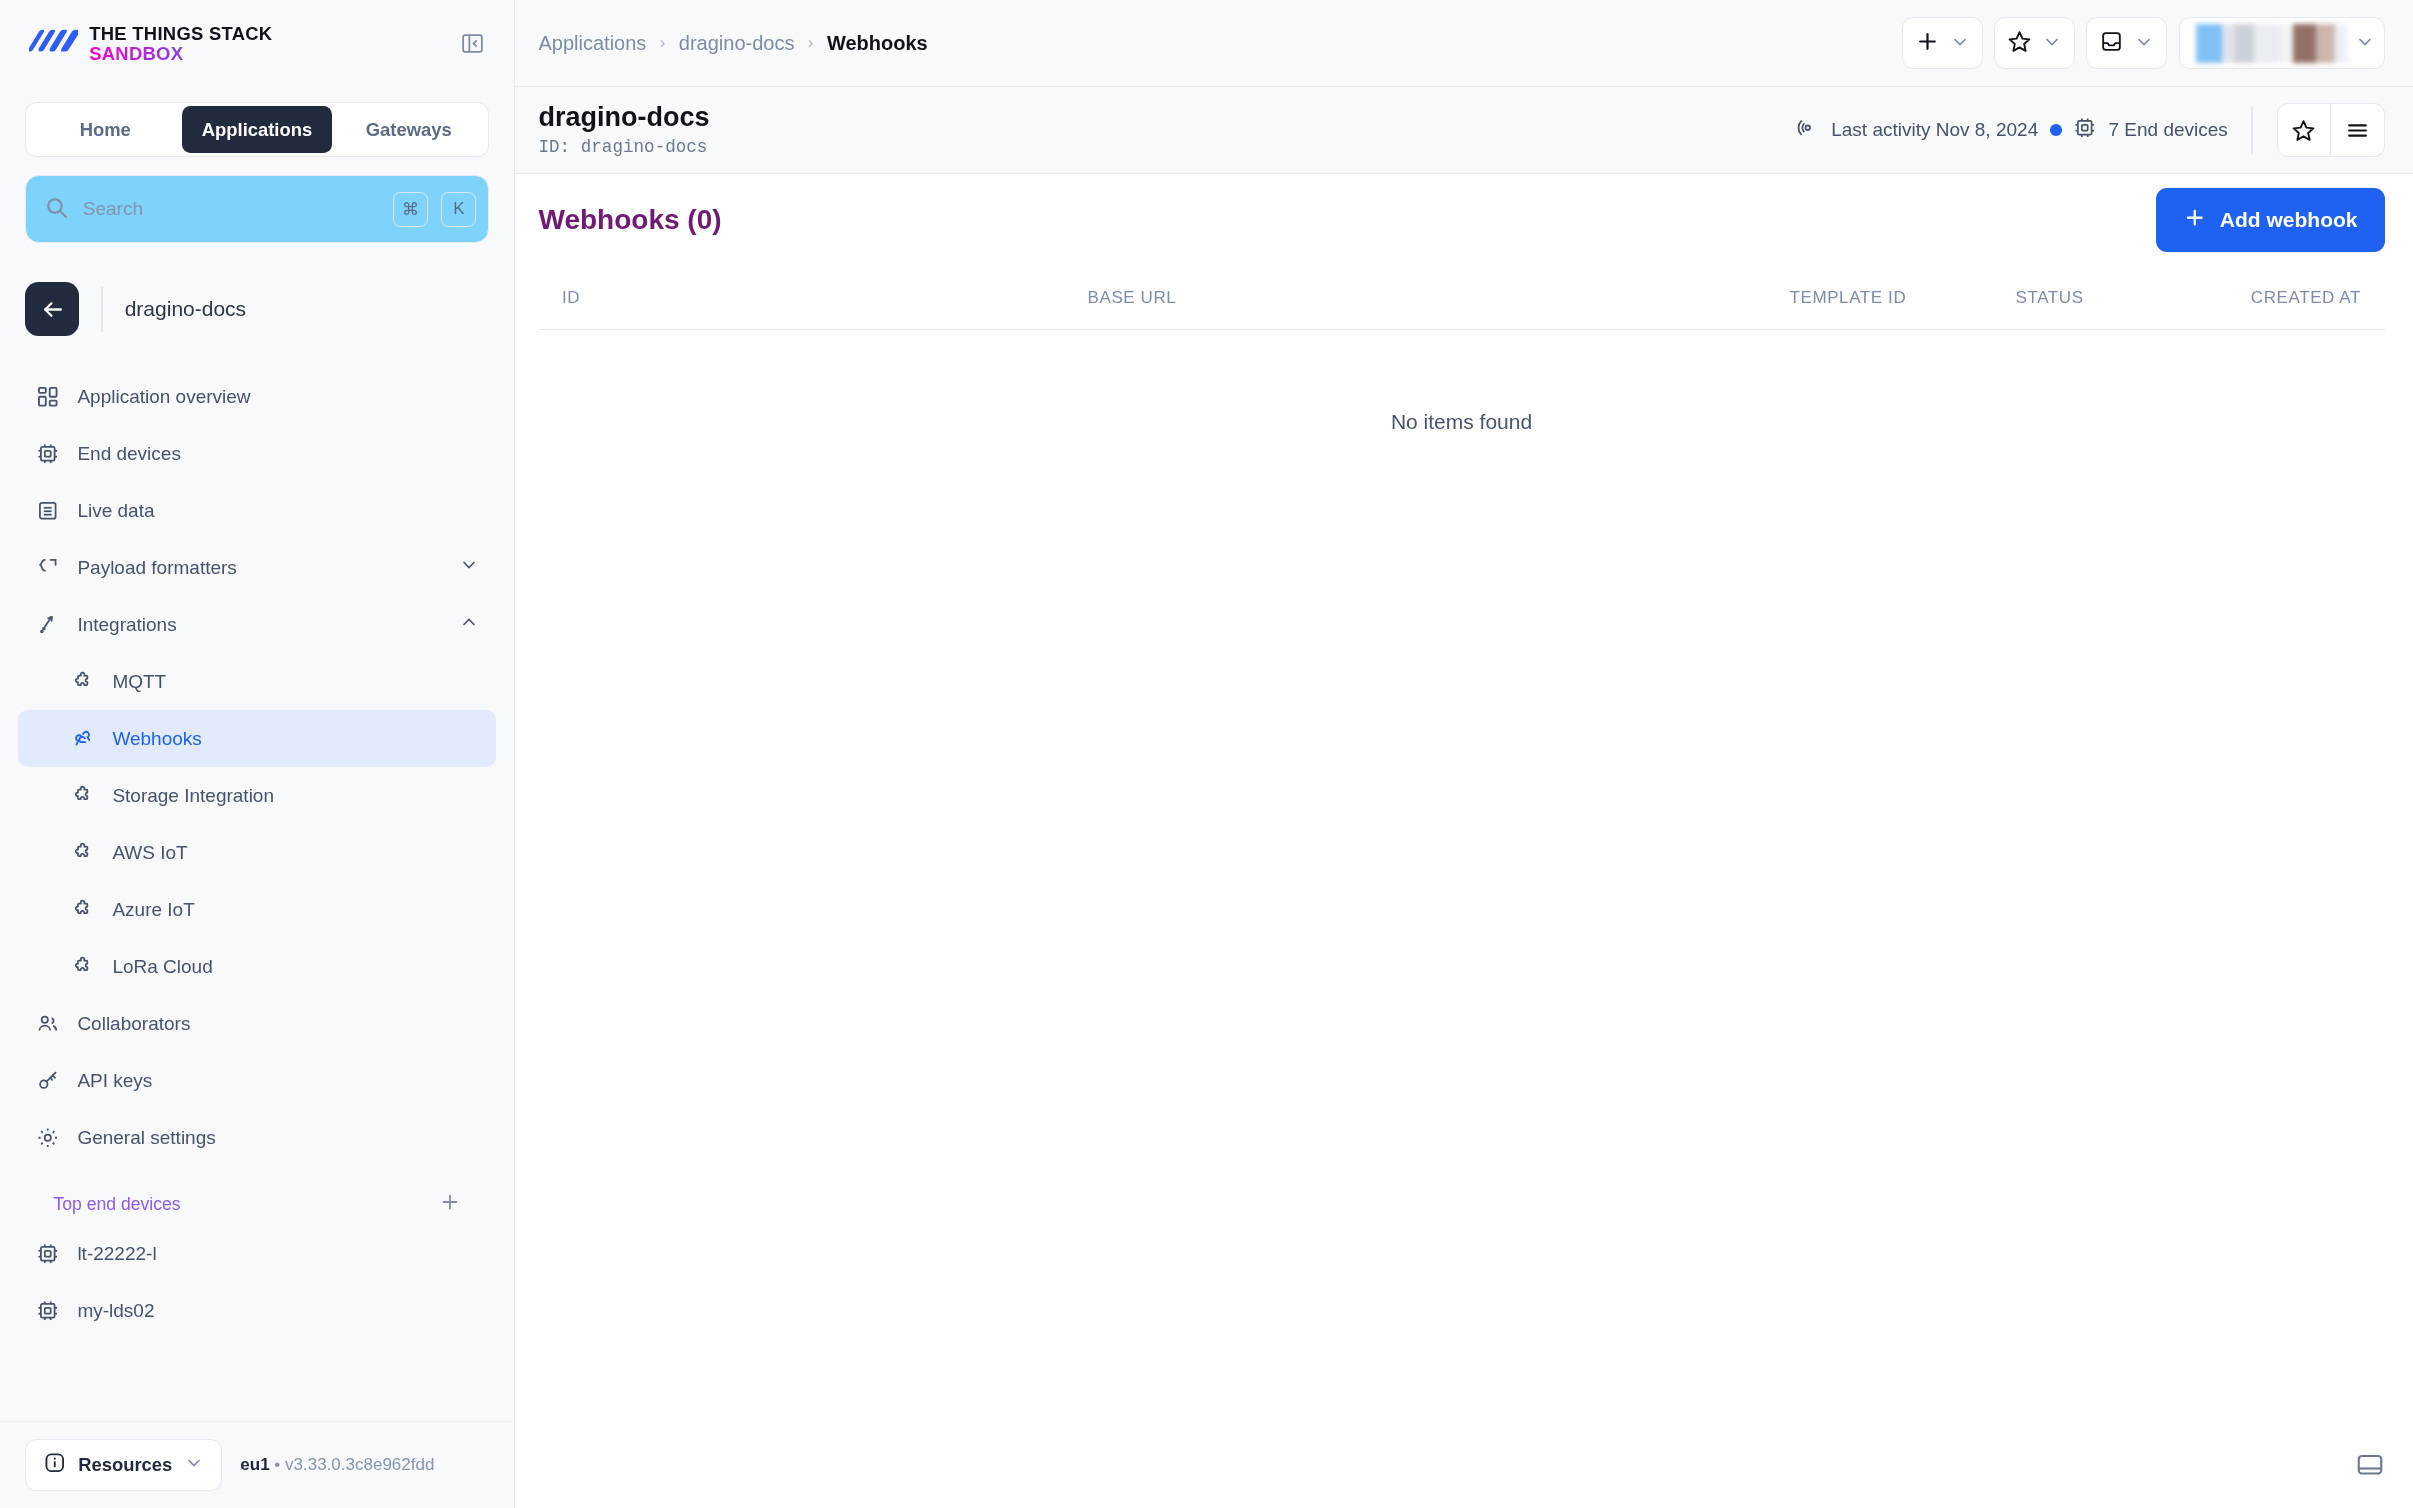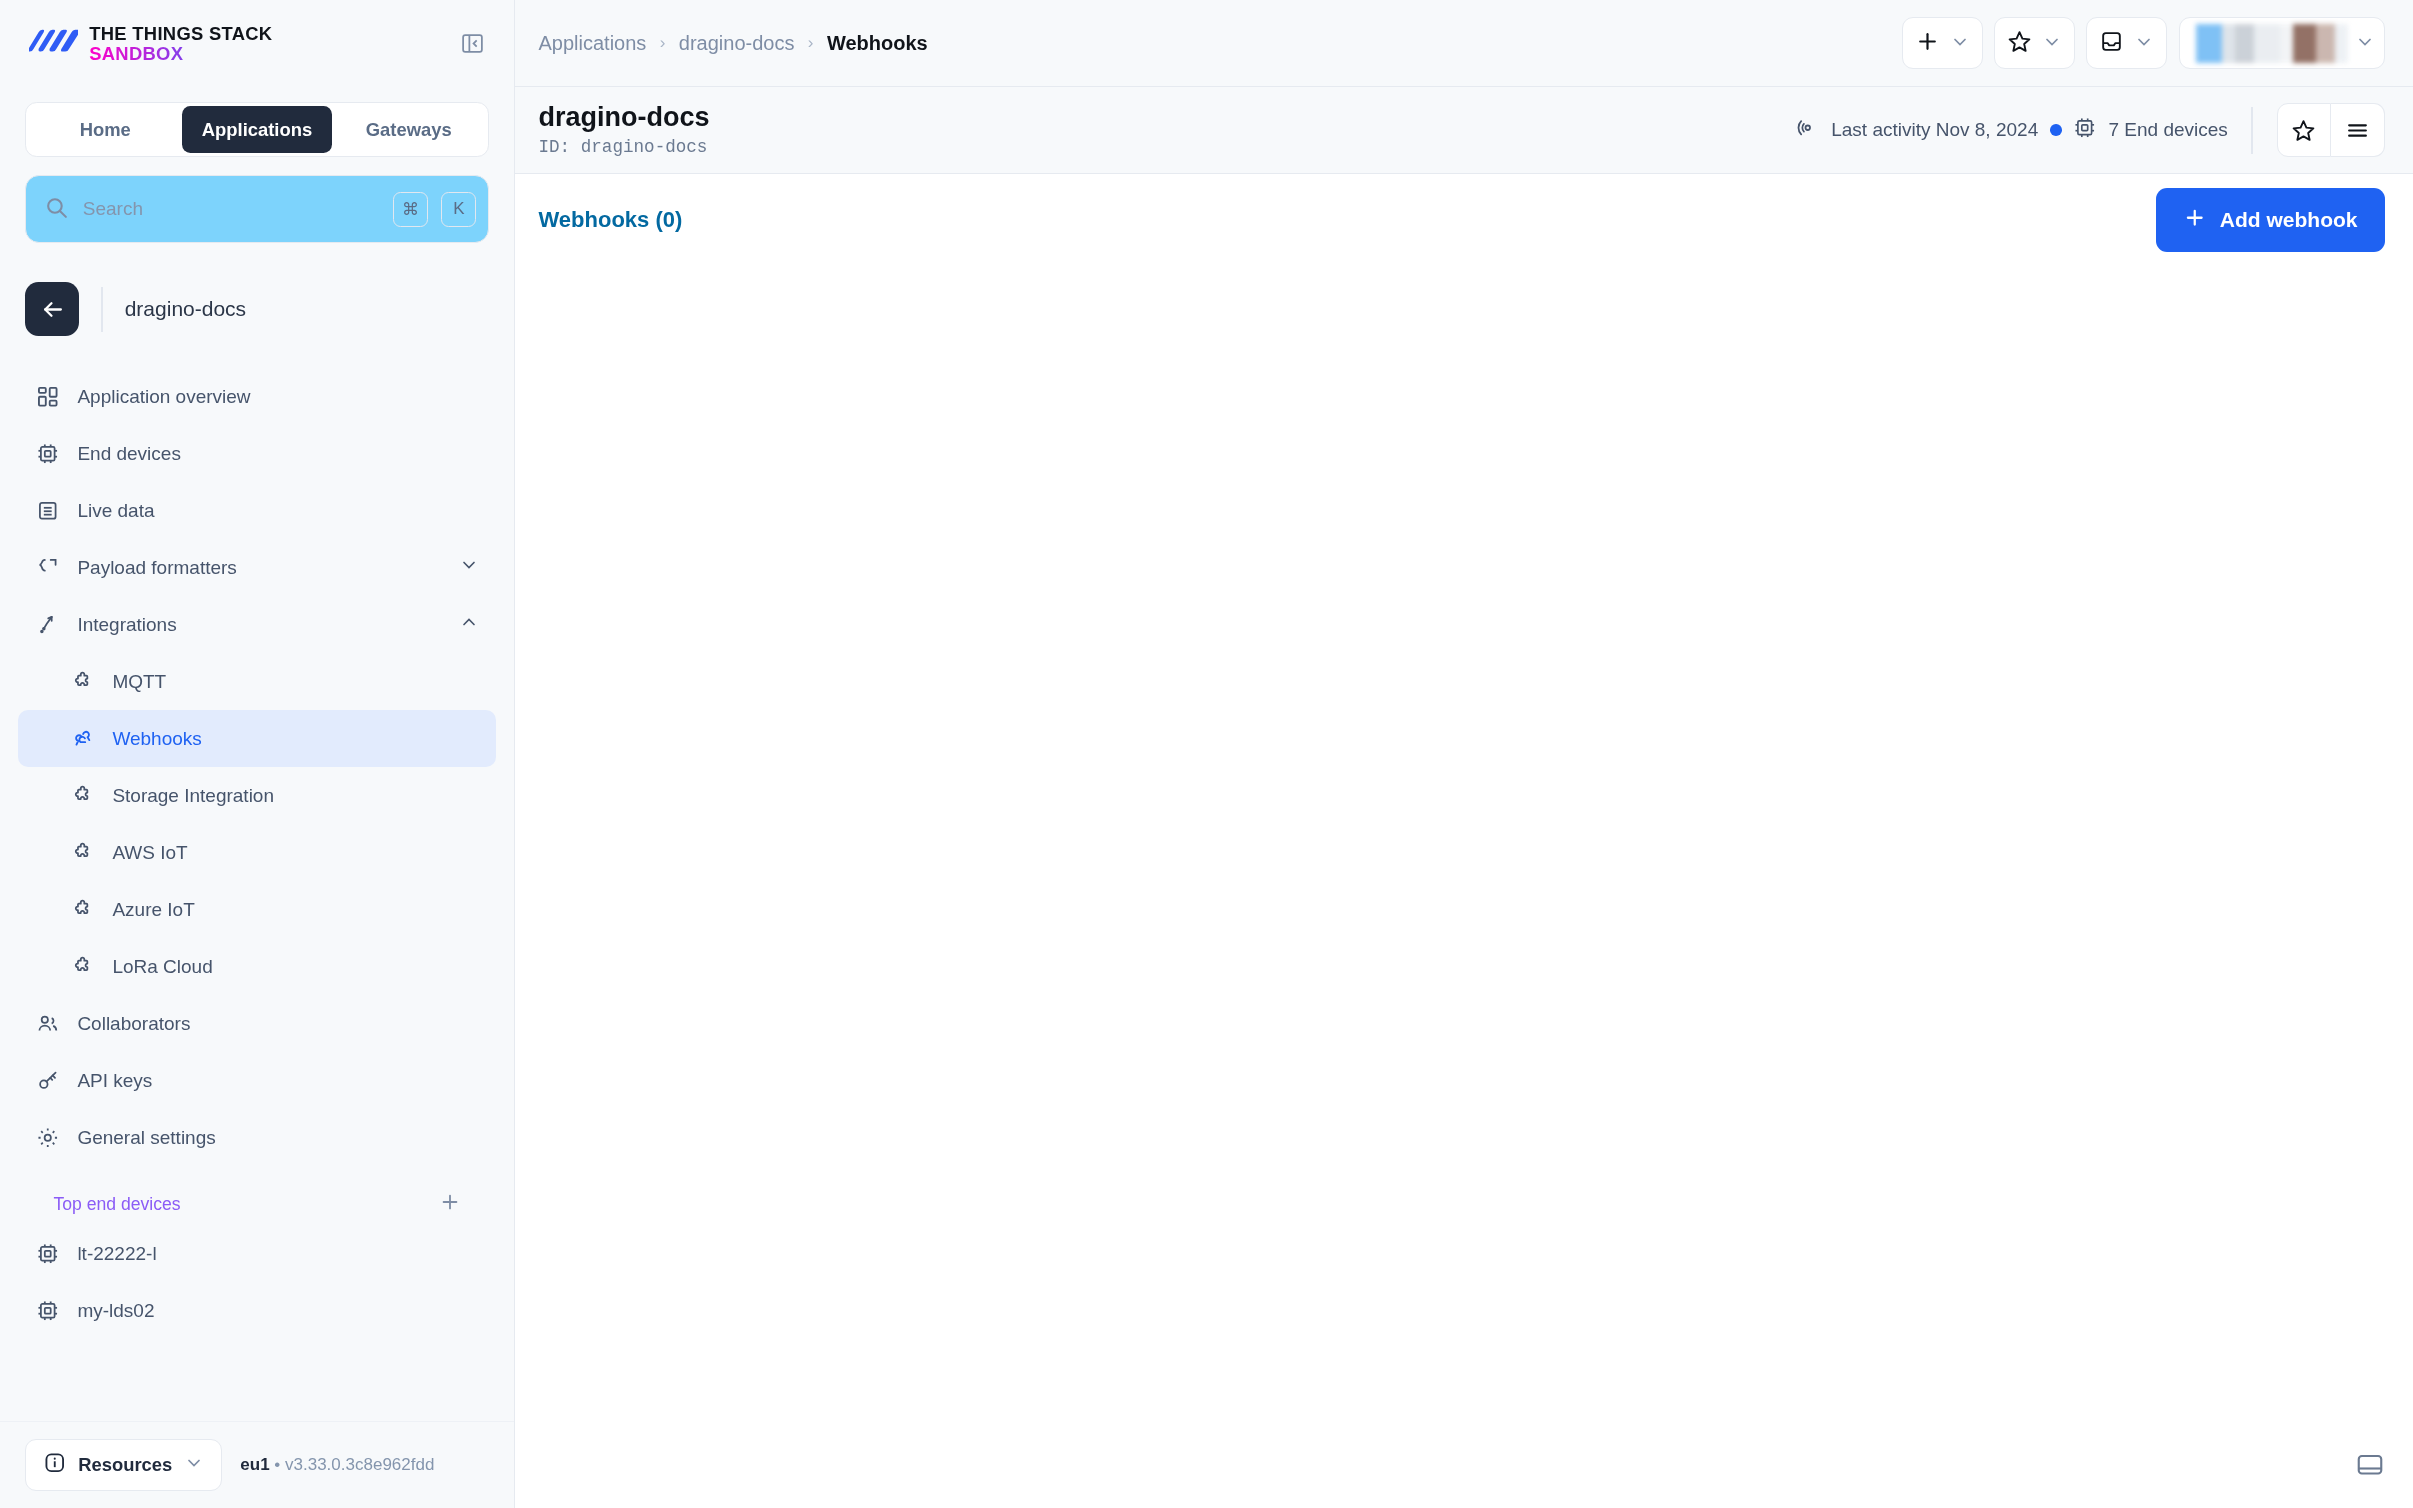--- a/index.html
+++ b/index.html
@@ -172,21 +172,21 @@
     width: 54px; height: 54px; background: #ffffff; border: 1.7px solid #E6EAF0;
     display: flex; align-items: center; justify-content: center; cursor: pointer;
   }
   .sq-btn.first { border-radius: 11px 0 0 11px; }
   .sq-btn.last { border-radius: 0 11px 11px 0; border-left: none; }
 
   .content { flex: 1; padding: 0 28.5px 0 23.5px; }
   .content-head {
     height: 92px; display: flex; align-items: center;
   }
-  .section-title { font-size: 22px; font-weight: bold; color: #0369a1; }
+  .section-title { font-size: 28px; font-weight: bold; color: #701a75; }
   .add-btn {
     margin-left: auto; height: 64px; background: #1F62F2;
     border-radius: 11px; color: #fff; font-size: 21px; font-weight: bold;
     display: flex; align-items: center; gap: 13.4px; padding: 0 27px; cursor: pointer;
     border: none; font-family: "Liberation Sans", sans-serif;
   }
 
   .table { width: 100%; }
   .thead {
     display: flex; align-items: center; height: 64px;
@@ -635,20 +635,30 @@
           <span>
             <svg width="23.5" height="23.5" viewBox="0 0 24 24" fill="none" stroke="#ffffff" stroke-width="2.3" stroke-linecap="round">
                 <line x1="12" y1="5" x2="12" y2="19"></line>
                 <line x1="5" y1="12" x2="19" y2="12"></line>
               </svg>
           </span>
           <span>Add webhook</span>
         </button>
       </div>
 
+      <div class="table">
+        <div class="thead">
+          <div class="th th-id">ID</div>
+          <div class="th th-url">BASE URL</div>
+          <div class="th th-tmpl">TEMPLATE ID</div>
+          <div class="th th-status">STATUS</div>
+          <div class="th th-created">CREATED AT</div>
+        </div>
+        <div class="empty">No items found</div>
+      </div>
     </div>
 
     <div class="corner-btn">
       <svg width="30" height="30" viewBox="0 0 24 24" fill="none" stroke="#6B7A91" stroke-width="1.7" stroke-linejoin="round">
         <rect x="3" y="4" width="18" height="14" rx="2.5"></rect>
         <line x1="3" y1="14" x2="21" y2="14"></line>
       </svg>
     </div>
 
   </section>

